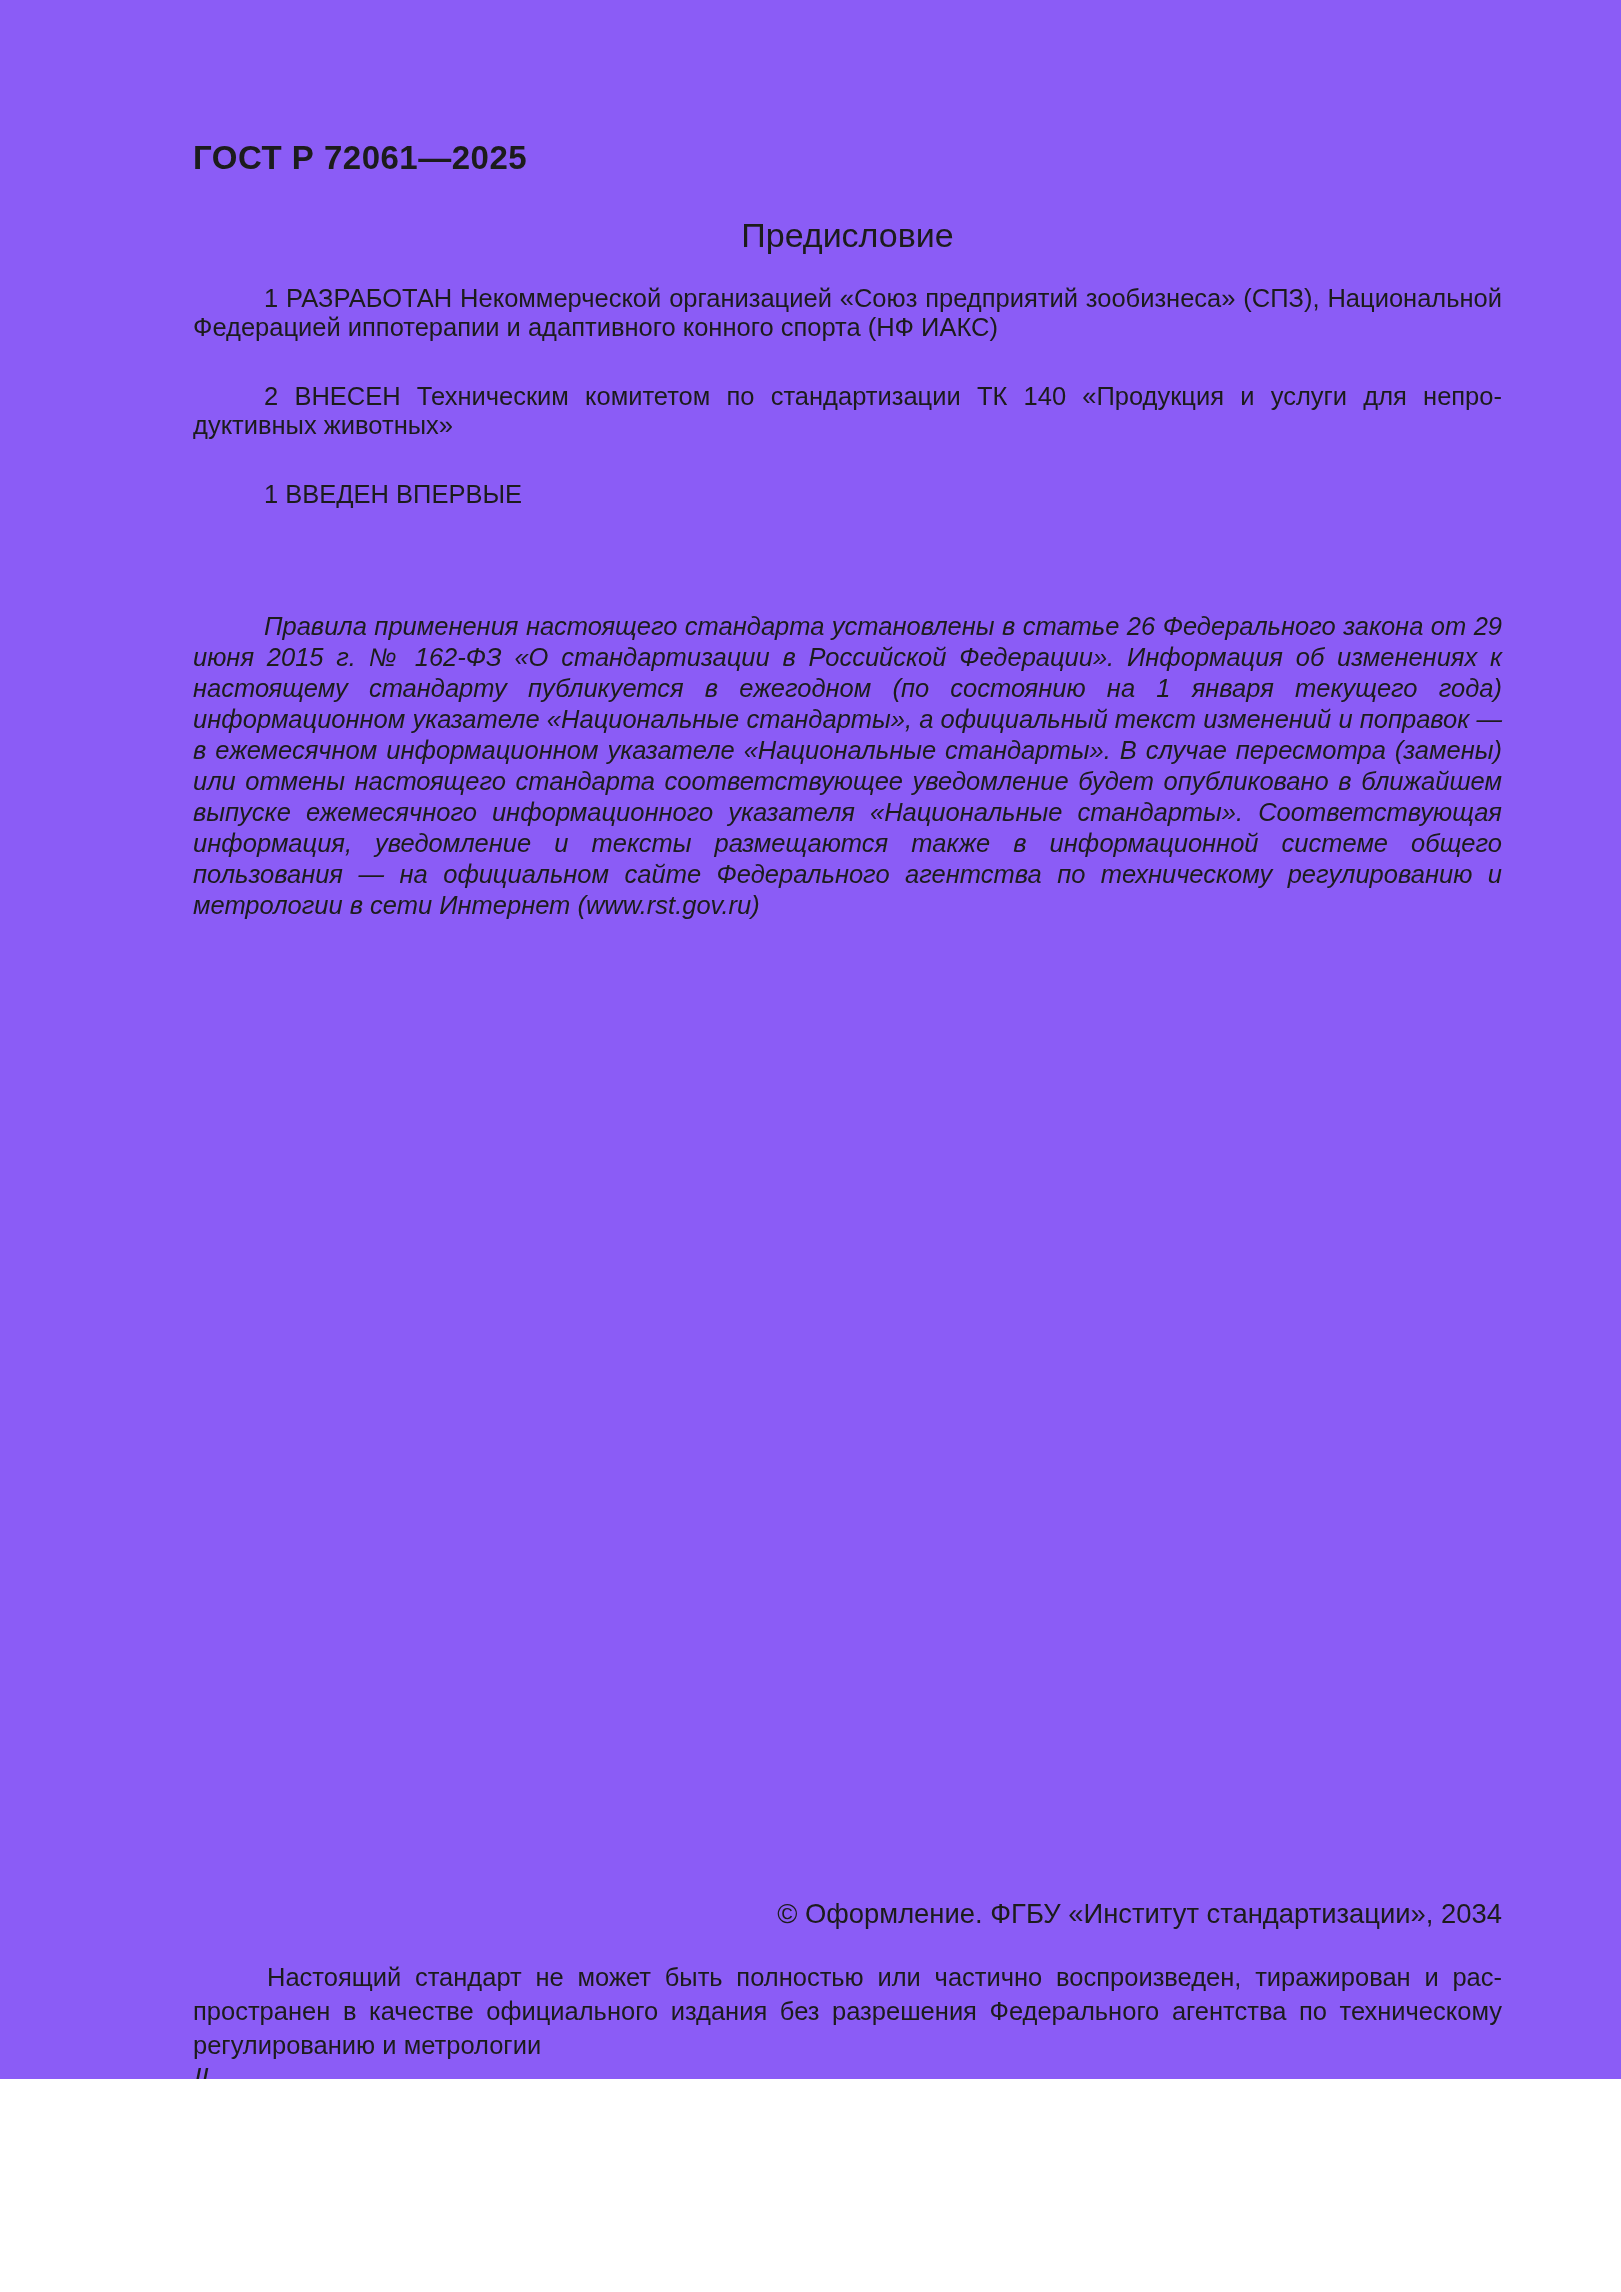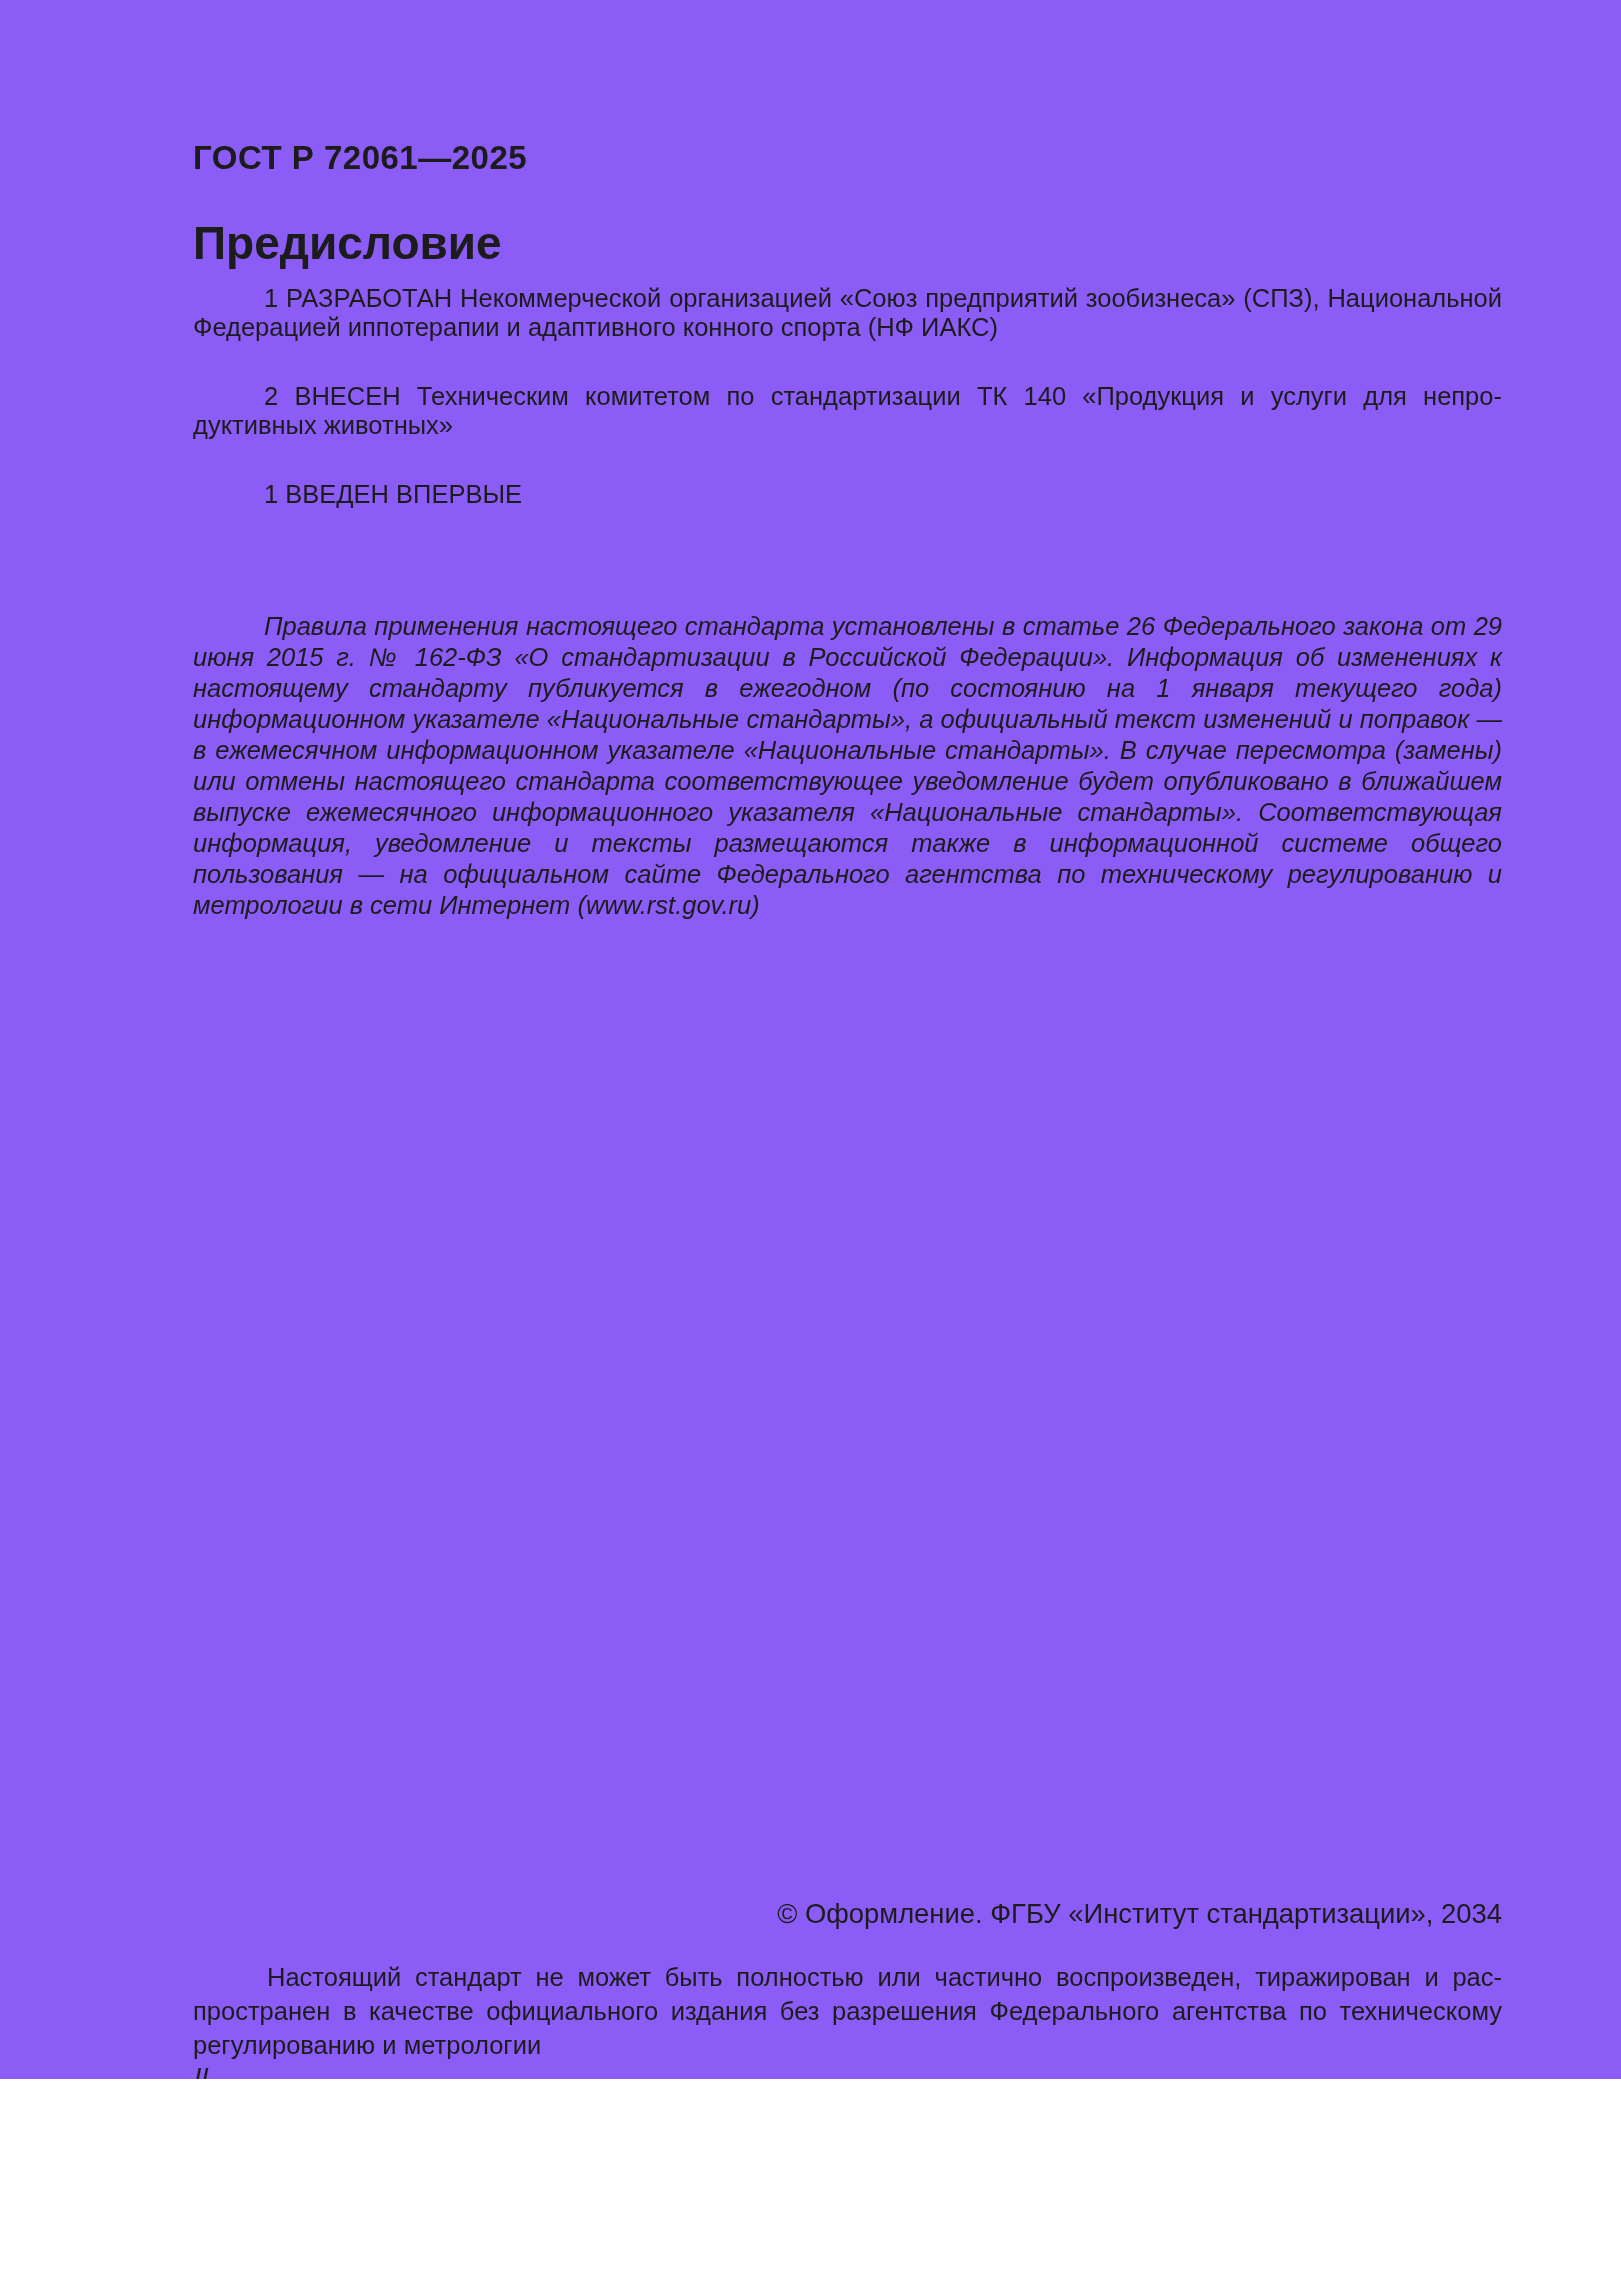--- a/index.html
+++ b/index.html
@@ -24,23 +24,23 @@
     font-weight: bold;
     letter-spacing: 0.5px;
     white-space: nowrap;
   }
   .doc-title {
     position: absolute;
     left: 193px;
     top: 216px;
     width: 1309px;
     margin: 0;
-    text-align: left;
-    font-size: 46px;
-    font-weight: bold;
+    text-align: center;
+    font-size: 34px;
+    font-weight: normal;
   }
   .content {
     position: absolute;
     left: 193px;
     top: 284px;
     width: 1309px;
   }
   .para {
     margin: 0 0 40px 0;
     font-size: 25.5px;

